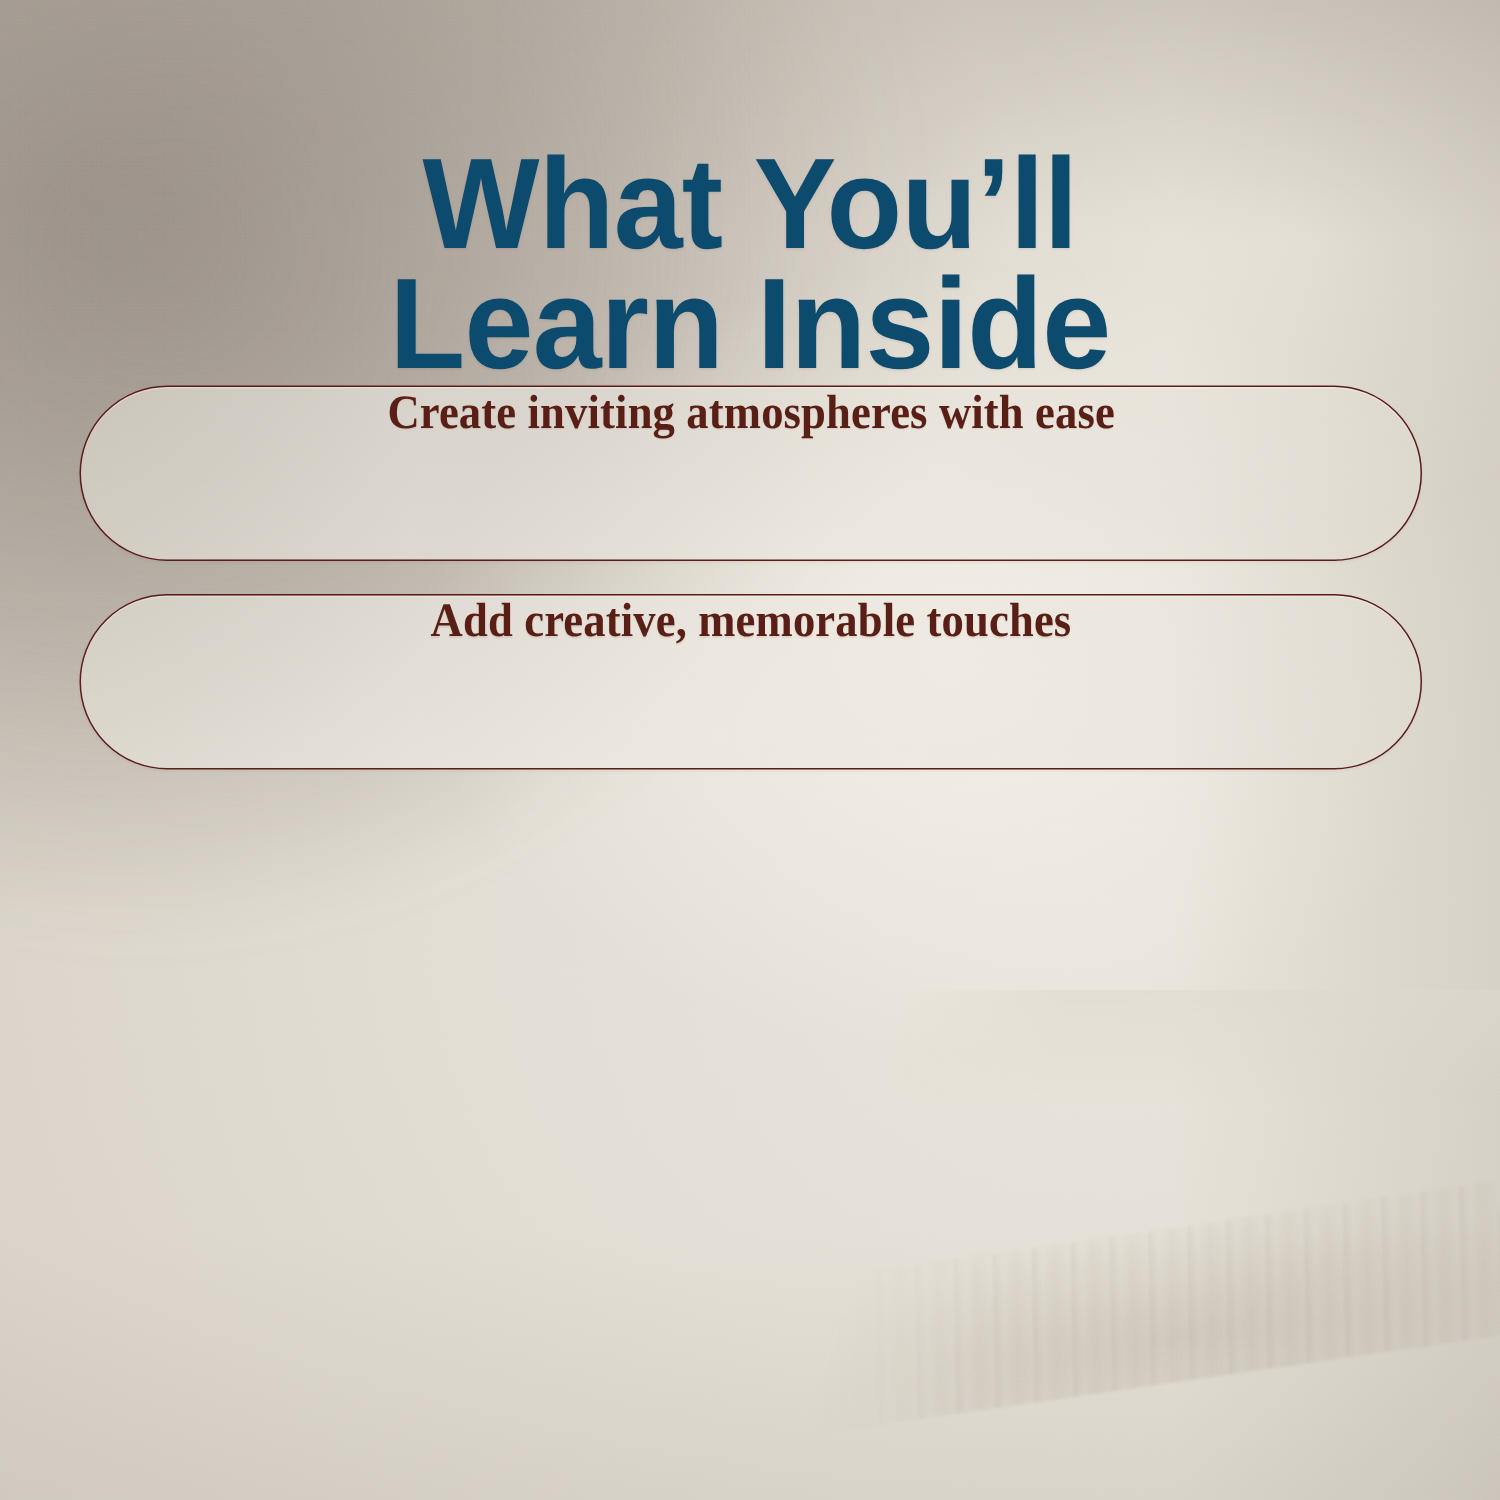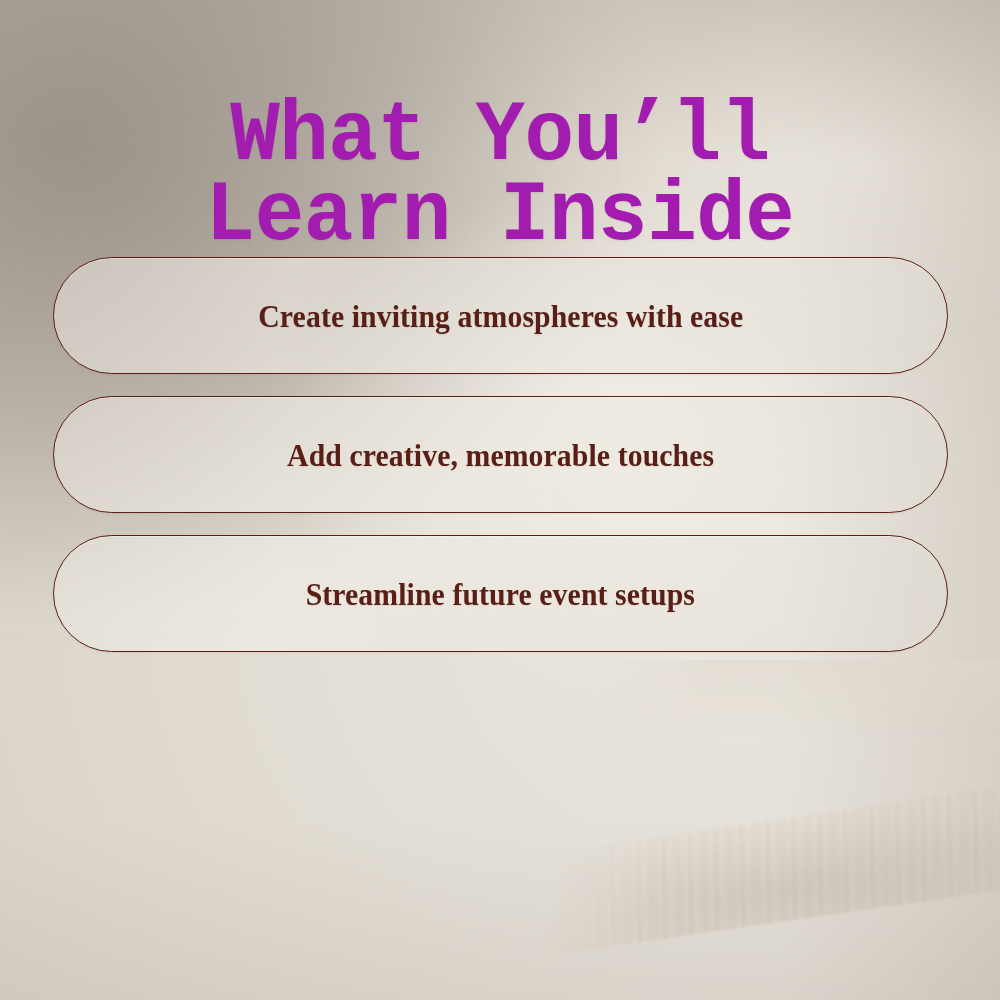--- a/index.html
+++ b/index.html
@@ -136,22 +136,22 @@
     inset: 0;
     z-index: 5;
   }
 
   .headline {
     position: absolute;
     left: 0;
     right: 0;
     top: 38px;
     text-align: center;
-    color: #a21caf;
-    font-family: Liberation Mono, monospace;
+    color: #0c4a6e;
+    font-family: Liberation Sans, sans-serif;
     font-weight: 700;
     font-size: 86px;
     line-height: 0.94;
     letter-spacing: -0.5px;
     text-shadow: 0 1px 2px rgba(90,50,35,0.13);
   }
   .headline .line {
     display: block;
     transform: scaleX(0.96);
   }
@@ -163,21 +163,20 @@
     width: 895px;
   }
 
   .pill {
     position: relative;
     height: 117px;
     margin-bottom: 22px;
     border: 1.6px solid #5c1d18;
     border-radius: 60px;
     display: flex;
-    align-items: center;
     justify-content: center;
     box-sizing: border-box;
     background:
       linear-gradient(100deg,
         rgba(238,234,226,0.52) 0%,
         rgba(243,239,232,0.60) 26%,
         rgba(236,232,224,0.46) 52%,
         rgba(232,227,218,0.40) 76%,
         rgba(228,223,214,0.42) 100%);
     box-shadow:
@@ -230,19 +229,16 @@
       <div class="pill">
         <span class="pill-label">Create inviting atmospheres with ease</span>
       </div>
 
 
 
       <div class="pill">
         <span class="pill-label">Add creative, memorable touches</span>
       </div>
 
-      <div class="pill">
-        <span class="pill-label">Streamline future event setups</span>
-      </div>
 
     </div>
   </div>
 </div>
 
 </body></html>

